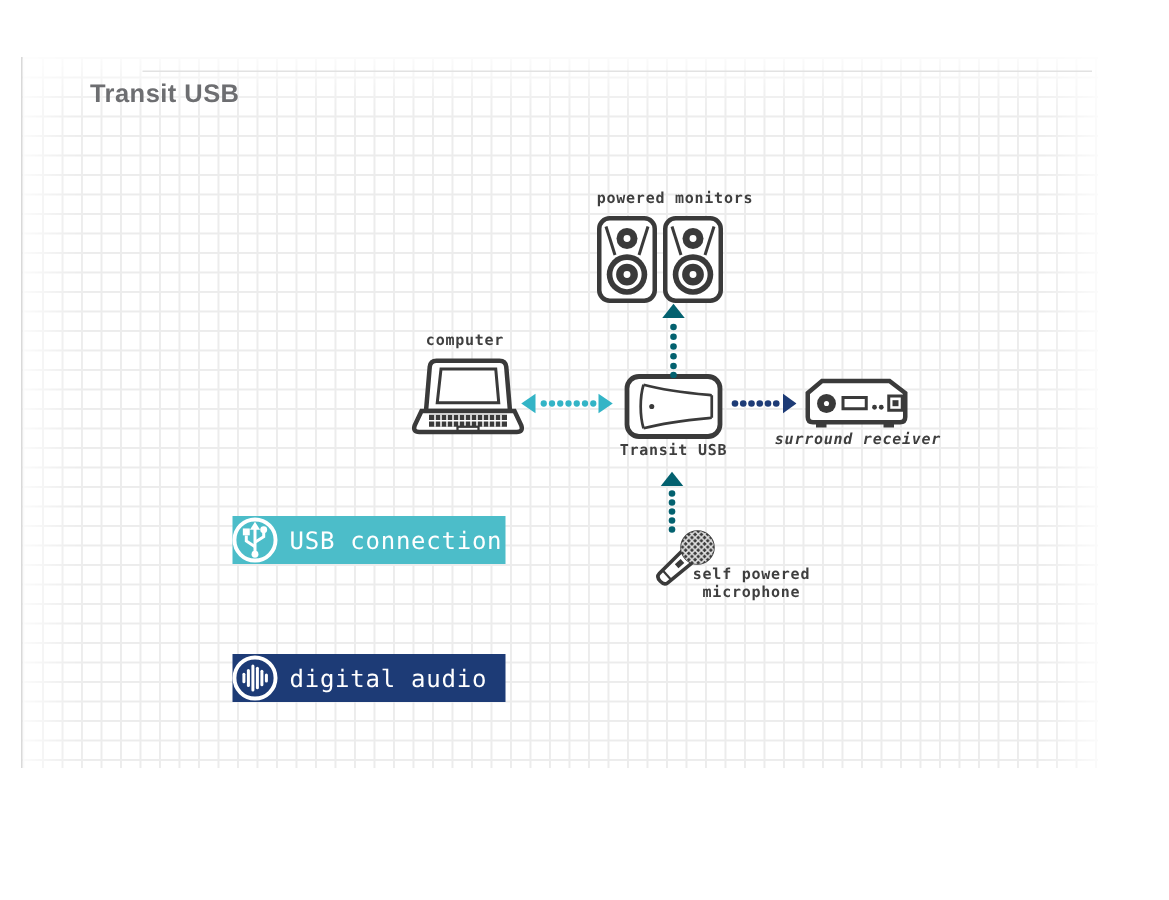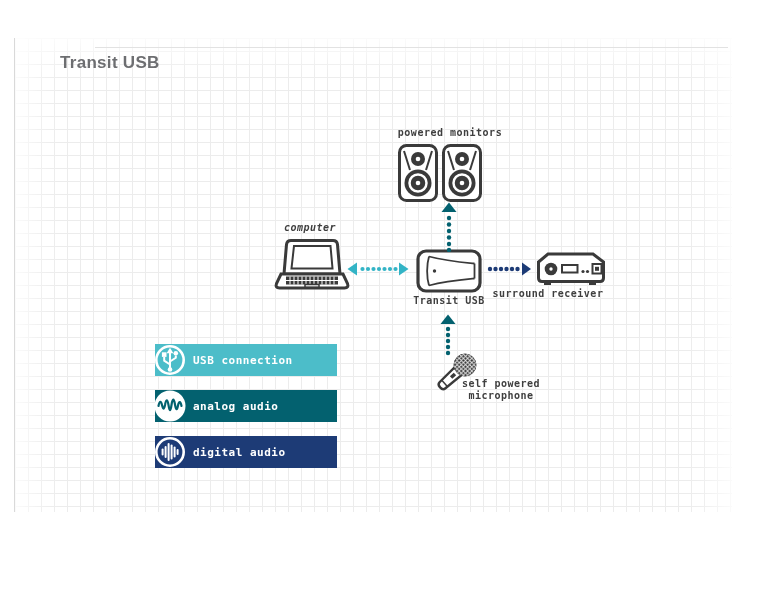--- a/index.html
+++ b/index.html
@@ -14,36 +14,36 @@
         box-shadow:inset 0 0 34px 14px rgba(255,255,255,.95);}
   .hline{position:absolute;left:95px;top:47px;width:633px;height:1px;background:#e2e2e2;}
   .title{position:absolute;left:60px;top:53px;margin:0;
          font-family:"Liberation Sans", sans-serif;font-weight:bold;font-size:17px;
          letter-spacing:.3px;color:var(--title-color);}
   .nlabel{position:absolute;font-size:10px;font-weight:bold;letter-spacing:.5px;
           color:var(--label-color);text-align:center;line-height:11.5px;white-space:pre;}
   svg{position:absolute;display:block;}
   .legend-row{position:absolute;left:155px;width:182px;height:32px;display:flex;align-items:center;}
   .legend-row .licon{position:absolute;left:-2px;top:-1px;}
-  .legend-label{margin-left:38px;color:#ffffff;font-size:11px;font-weight:bold;letter-spacing:.5px;}
+  .legend-label{margin-left:38px;color:#ffffff;font-size:16px;font-weight:normal;letter-spacing:.5px;}
 </style>
 </head>
 <body>
 
 <div class="stage">
 
   <div class="grid"></div>
   <div class="hline"></div>
 
   <h1 class="title">Transit USB</h1>
 
   <div class="nlabel" style="left:380px;top:127px;width:140px;">powered monitors</div>
-  <div class="nlabel" style="left:270px;top:222px;width:80px;font-style:italic;">computer</div>
+  <div class="nlabel" style="left:270px;top:222px;width:80px;">computer</div>
   <div class="nlabel" style="left:409px;top:295px;width:80px;">Transit USB</div>
-  <div class="nlabel" style="left:488px;top:288px;width:120px;">surround receiver</div>
+  <div class="nlabel" style="left:512px;top:288px;width:120px;font-style:italic;">surround receiver</div>
   <div class="nlabel" style="left:459px;top:378px;width:84px;text-align:center;"><span>self powered</span><br><span>microphone</span></div>
 
   <svg style="left:398px;top:144px;" width="84" height="58">
     <g>
       <rect x="1.5" y="1.5" width="37" height="55" rx="7" fill="#fff" stroke="var(--outline)" stroke-width="3"></rect>
       <line x1="6" y1="7" x2="12" y2="26" stroke="var(--outline)" stroke-width="2"></line>
       <line x1="34" y1="7" x2="28" y2="26" stroke="var(--outline)" stroke-width="2"></line>
       <circle cx="20" cy="15" r="7" fill="var(--outline)"></circle>
         <circle cx="20" cy="15" r="2.3" fill="#fff"></circle>
       <circle cx="20" cy="39" r="13.5" fill="var(--outline)"></circle>
@@ -170,27 +170,20 @@
       <polygon points="17,4.8 13.6,10.2 20.4,10.2" fill="#fff"></polygon>
       <circle cx="17" cy="26.5" r="2.3" fill="#fff"></circle>
       <polyline points="17,21.5 11.2,17.6 11.2,14" fill="none" stroke="#fff" stroke-width="2"></polyline>
       <rect x="8.9" y="9.3" width="4.6" height="4.6" fill="#fff"></rect>
       <polyline points="17,18.5 22.8,14.8 22.8,12.4" fill="none" stroke="#fff" stroke-width="2"></polyline>
       <circle cx="22.8" cy="10.2" r="2.3" fill="#fff"></circle>
     </svg>
     <span class="legend-label">USB connection</span>
   </div>
 
-  <div class="legend-row" style="top:390px;background:var(--analog);">
-    <svg class="licon" width="34" height="34">
-      <circle cx="17" cy="17" r="15.5" fill="#fff"></circle>
-      <path d="M5.5,17 C6.5,11.5 8,11.5 9,16 C10,20.5 11,21 12,16 C13,10 14.5,9.5 15.5,16 C16.5,22.5 17.5,23 18.5,16 C19.5,9 21,9 22,15.5 C23,21.5 24,21.5 25,16.5 C26,12 27.5,12 28.5,17" fill="none" stroke="var(--analog)" stroke-width="2.2" stroke-linecap="round"></path>
-    </svg>
-    <span class="legend-label">analog audio</span>
-  </div>
 
   <div class="legend-row" style="top:436px;background:var(--digital);align-items:center;">
     <svg class="licon" width="34" height="34">
       <circle cx="17" cy="17" r="13.7" fill="none" stroke="#fff" stroke-width="2.6"></circle>
       <g fill="#fff">
         <rect x="8.6" y="13.5" width="2" height="7" rx="1"></rect>
         <rect x="11.6" y="11" width="2" height="12" rx="1"></rect>
         <rect x="14.6" y="8" width="2" height="18" rx="1"></rect>
         <rect x="17.6" y="9.5" width="2" height="15" rx="1"></rect>
         <rect x="20.6" y="11.5" width="2" height="11" rx="1"></rect>

